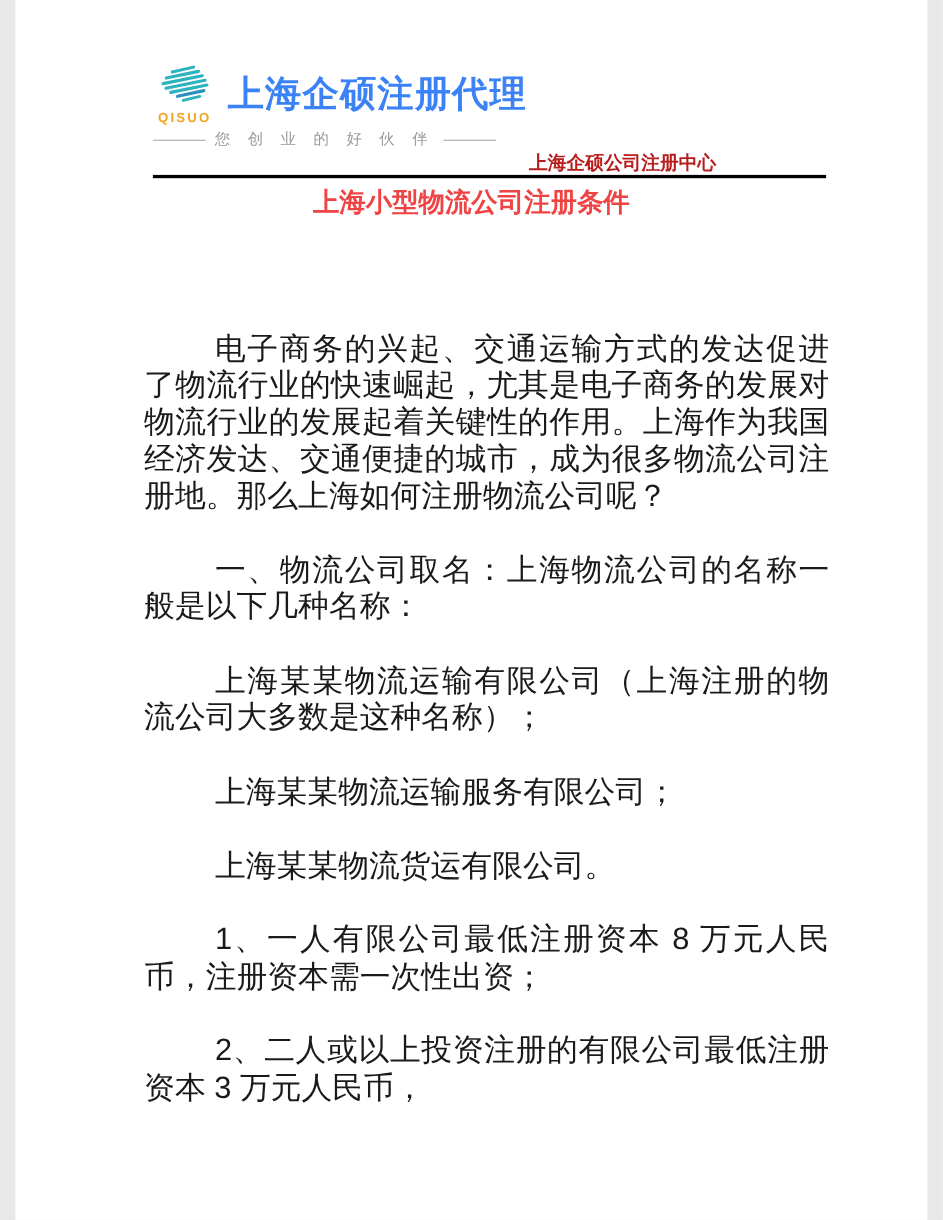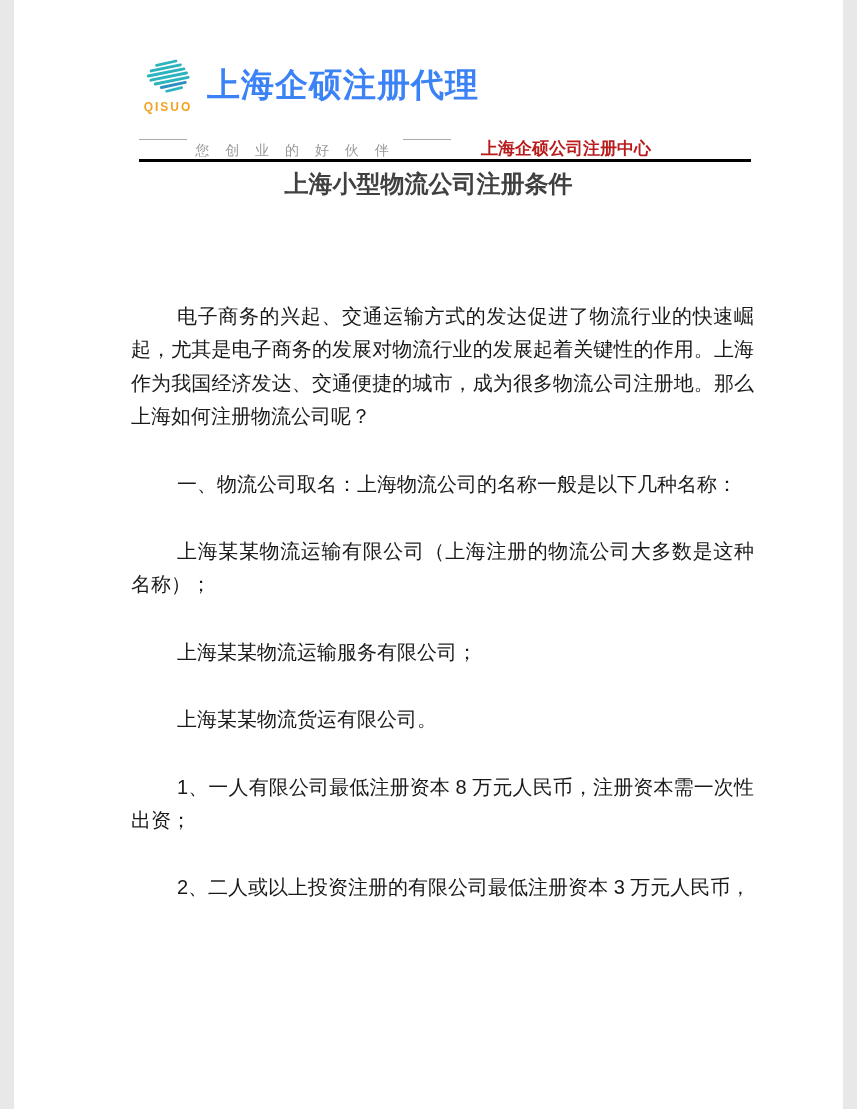--- a/index.html
+++ b/index.html
@@ -60,21 +60,20 @@
   }
   .tagline-rule {
     flex: 1;
     border-top: 1px solid #aaaaaa;
   }
   .tagline-text {
     padding: 0 8px;
     font-size: 14px;
     letter-spacing: 6px;
     white-space: nowrap;
-    margin-top: 24px;
   }
 
   .header-center {
     position: absolute;
     left: 467px;
     top: 137px;
     font-size: 17px;
     font-weight: bold;
     color: #b91c1c;
     white-space: nowrap;
@@ -90,31 +89,31 @@
 
   
   .doc-title {
     position: absolute;
     left: 0;
     right: 0;
     top: 168px;
     text-align: center;
     font-size: 24px;
     font-weight: bold;
-    color: #404040;
+    color: #ef4444;
   }
 
   .doc-body {
     position: absolute;
     left: 117px;
     top: 300px;
     width: 623px;
   }
   .doc-body p {
-    font-size: 20px;
+    font-size: 28px;
     line-height: 33.4px;
     text-indent: 2.3em;
     text-align: justify;
     margin-bottom: 34px;
     color: #1a1a1a;
   }
 </style>
 </head>
 <body>
 

